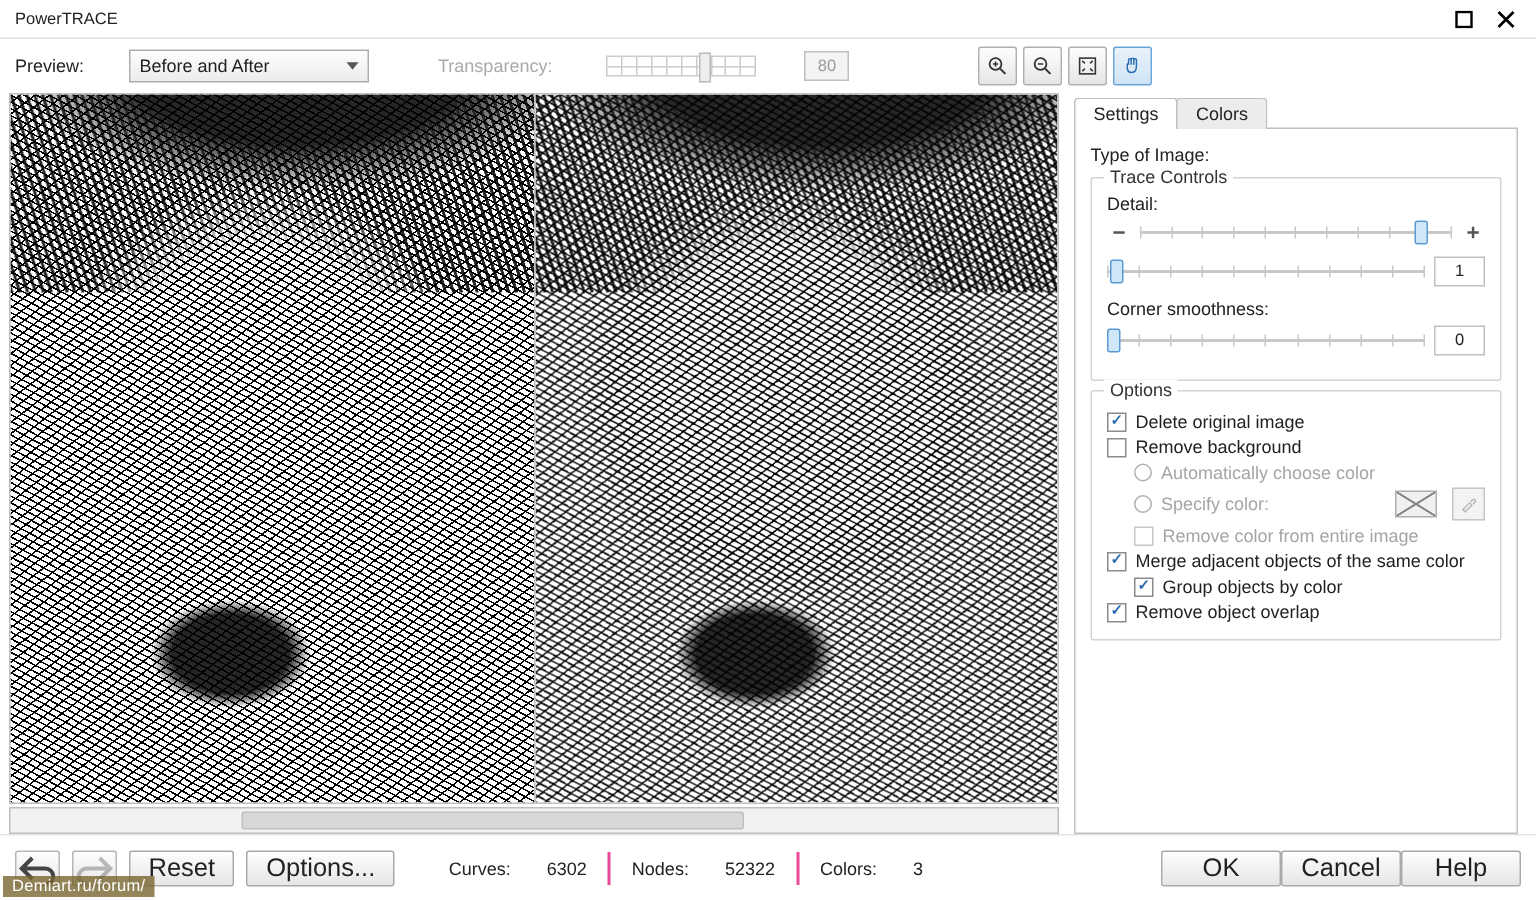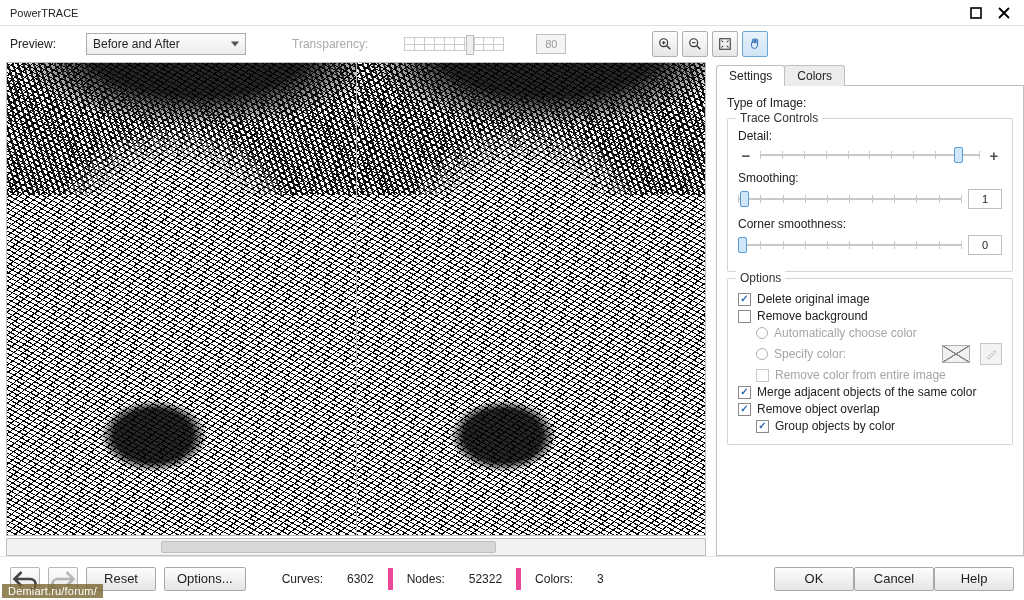--- a/index.html
+++ b/index.html
@@ -42,21 +42,21 @@
   radial-gradient(ellipse 28% 14% at 42% 79%, rgba(0,0,0,0.85) 0 40%, transparent 55%);
   filter: contrast(1.1);
 }
 .half.right .engraving { filter: contrast(1.4) brightness(1.05); }
 .hair { position:absolute; top:0; left:0; right:0; height:28%; background:
   repeating-linear-gradient(72deg,#000 0 2px, transparent 2px 5px),
   radial-gradient(ellipse 90% 100% at 55% -10%, #000 0 35%, transparent 60%); opacity:.85; }
 .scroll-h { height:18px; border:1px solid #bfbfbf; background:#f2f2f2; margin-top:2px; position:relative; }
 .scroll-h .thumb { position:absolute; left:22%; width:48%; top:2px; bottom:2px; background:#d8d8d8; border:1px solid #bfbfbf; border-radius:2px; }
 
-.rightpanel { flex:1; padding: 0 0 0 4px; display:flex; flex-direction:column; }
+.rightpanel { flex:1; padding: 0 12px 0 4px; display:flex; flex-direction:column; }
 .tabs { display:flex; height:24px; align-items:flex-end; margin-bottom:-1px; position:relative; z-index:2; }
 .tab { padding: 3px 12px; border:1px solid #bfbfbf; background:#ececec; font-size:12px; cursor:pointer; border-bottom:none; border-radius:3px 3px 0 0; }
 .tab.active { background:#fff; }
 .tab + .tab { margin-left:-1px; }
 .panelbody { border:1px solid #bfbfbf; background:#fff; padding:10px 10px 4px; flex:1; overflow:auto; font-size:12px; }
 
 .formrow { display:flex; align-items:center; margin-bottom:8px; gap:8px; }
 .formrow .flab { width:100px; }
 .formrow .select { flex:1; }
 
@@ -81,26 +81,26 @@
 .cbox.dim { border-color:#c8c8c8; color:#c8c8c8; }
 .rad { width:12px; height:12px; border:1px solid #b0b0b0; border-radius:50%; display:inline-block; }
 .swatch { width:28px; height:18px; border:1px solid #b0b0b0; background:#f0f0f0; position:relative; }
 .swatch::before,.swatch::after { content:""; position:absolute; inset:0; }
 .swatch::before { background:linear-gradient(to top right, transparent 47%, #888 48% 52%, transparent 53%); }
 .swatch::after { background:linear-gradient(to top left, transparent 47%, #888 48% 52%, transparent 53%); }
 .eyedrop { width:22px; height:22px; border:1px solid #c6c6c6; background:#f3f3f3; display:inline-flex; align-items:center; justify-content:center; margin-left:4px; }
 .eyedrop svg { width:12px; height:12px; opacity:.45; }
 
 .footer { height:44px; display:flex; align-items:center; padding:0 10px; gap:8px; border-top:1px solid #e4e4e4; }
-.btn { height:24px; min-width:70px; padding:0 12px; border:1px solid #a9a9a9; background:linear-gradient(#fdfdfd,#e6e6e6); border-radius:2px; font-size:13px; display:inline-flex; align-items:center; justify-content:center; cursor:pointer; }
+.btn { height:24px; min-width:70px; padding:0 12px; border:1px solid #a9a9a9; background:linear-gradient(#fdfdfd,#e6e6e6); border-radius:2px; font-size:17px; display:inline-flex; align-items:center; justify-content:center; cursor:pointer; }
 .iconbtn { width:30px; height:24px; border:1px solid #b6b6b6; background:linear-gradient(#fdfdfd,#e8e8e8); border-radius:2px; display:inline-flex; align-items:center; justify-content:center; cursor:pointer; }
 .iconbtn.dim svg { opacity:.35; }
 .stats { display:flex; gap:0; margin-left:14px; font-size:12px; align-items:center; }
 .stat { display:flex; align-items:center; padding:0 14px; height:22px; }
-.stat + .stat { border-left:5px solid #ec4899; }
+.stat + .stat { border-left:2px solid #ec4899; }
 .stat .sl { margin-right:24px; }
 .footer .spacer { flex:1; }
 .rightbtns { display:flex; }
 
 .watermark { position:absolute; left:2px; bottom:2px; background:rgba(118,98,42,.78); color:#fff; font-size:11px; padding:1px 6px; letter-spacing:.2px; }
 </style>
 </head>
 <body>
 
 <div class="titlebar">
@@ -217,21 +217,20 @@
                   <span></span>
                   <span></span>
                   <span></span>
                 </div>
               <div class="thumb" style="left:88%"></div>
             </div>
             <span class="plus">+</span>
           </div>
         </div>
         <div class="ctlrow">
-          <span class="clab">Smoothing:</span>
           <div class="sliderline">
             <div class="hslider">
               <div class="ticks">
                   <span></span>
                   <span></span>
                   <span></span>
                   <span></span>
                   <span></span>
                   <span></span>
                   <span></span>
@@ -295,27 +294,27 @@
           </span>
         </div>
         <div class="checkrow indent1 dim">
           <span class="cbox dim"></span>
           <span>Remove color from entire image</span>
         </div>
         <div class="checkrow">
           <span class="cbox checked"></span>
           <span>Merge adjacent objects of the same color</span>
         </div>
+        <div class="checkrow indent1">
+          <span class="cbox checked"></span>
+          <span>Group objects by color</span>
+        </div>
         <div class="checkrow">
           <span class="cbox checked"></span>
           <span>Remove object overlap</span>
-        </div>
-        <div class="checkrow indent1">
-          <span class="cbox checked"></span>
-          <span>Group objects by color</span>
         </div>
       </div>
 
     </div>
   </div>
 </div>
 
 <div class="footer">
   <div class="iconbtn">
     <svg viewBox="0 0 16 16">

